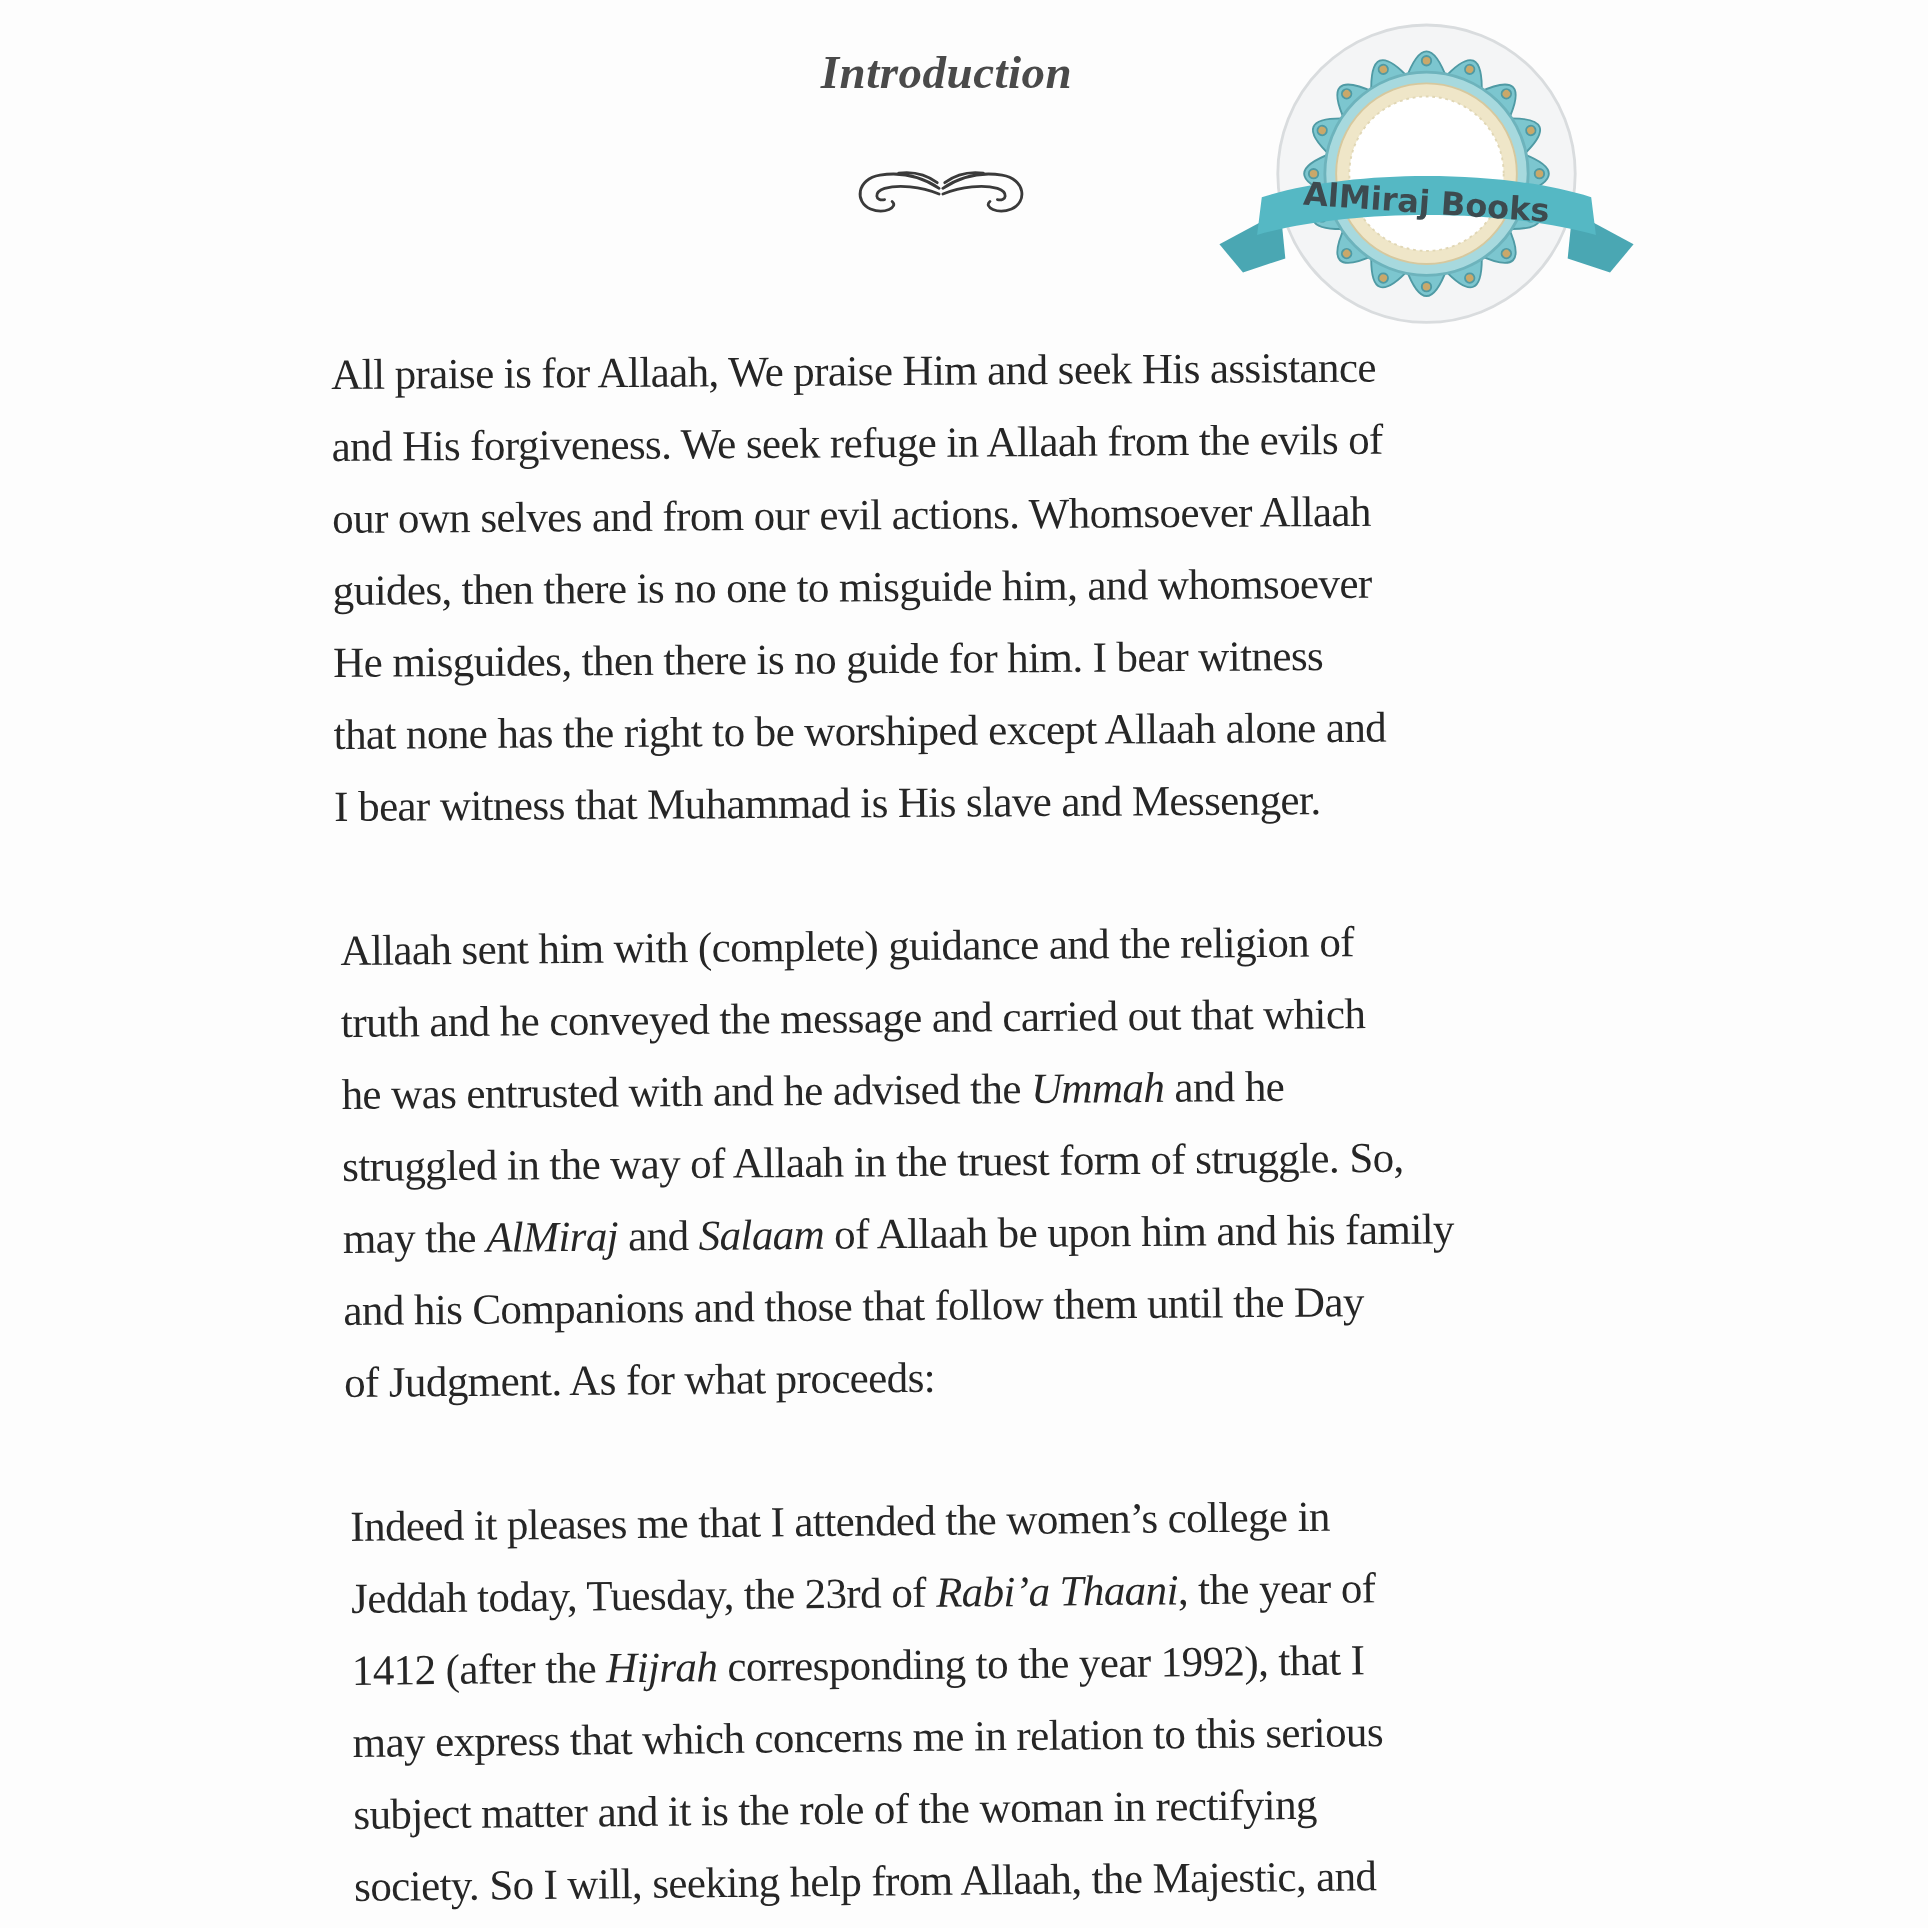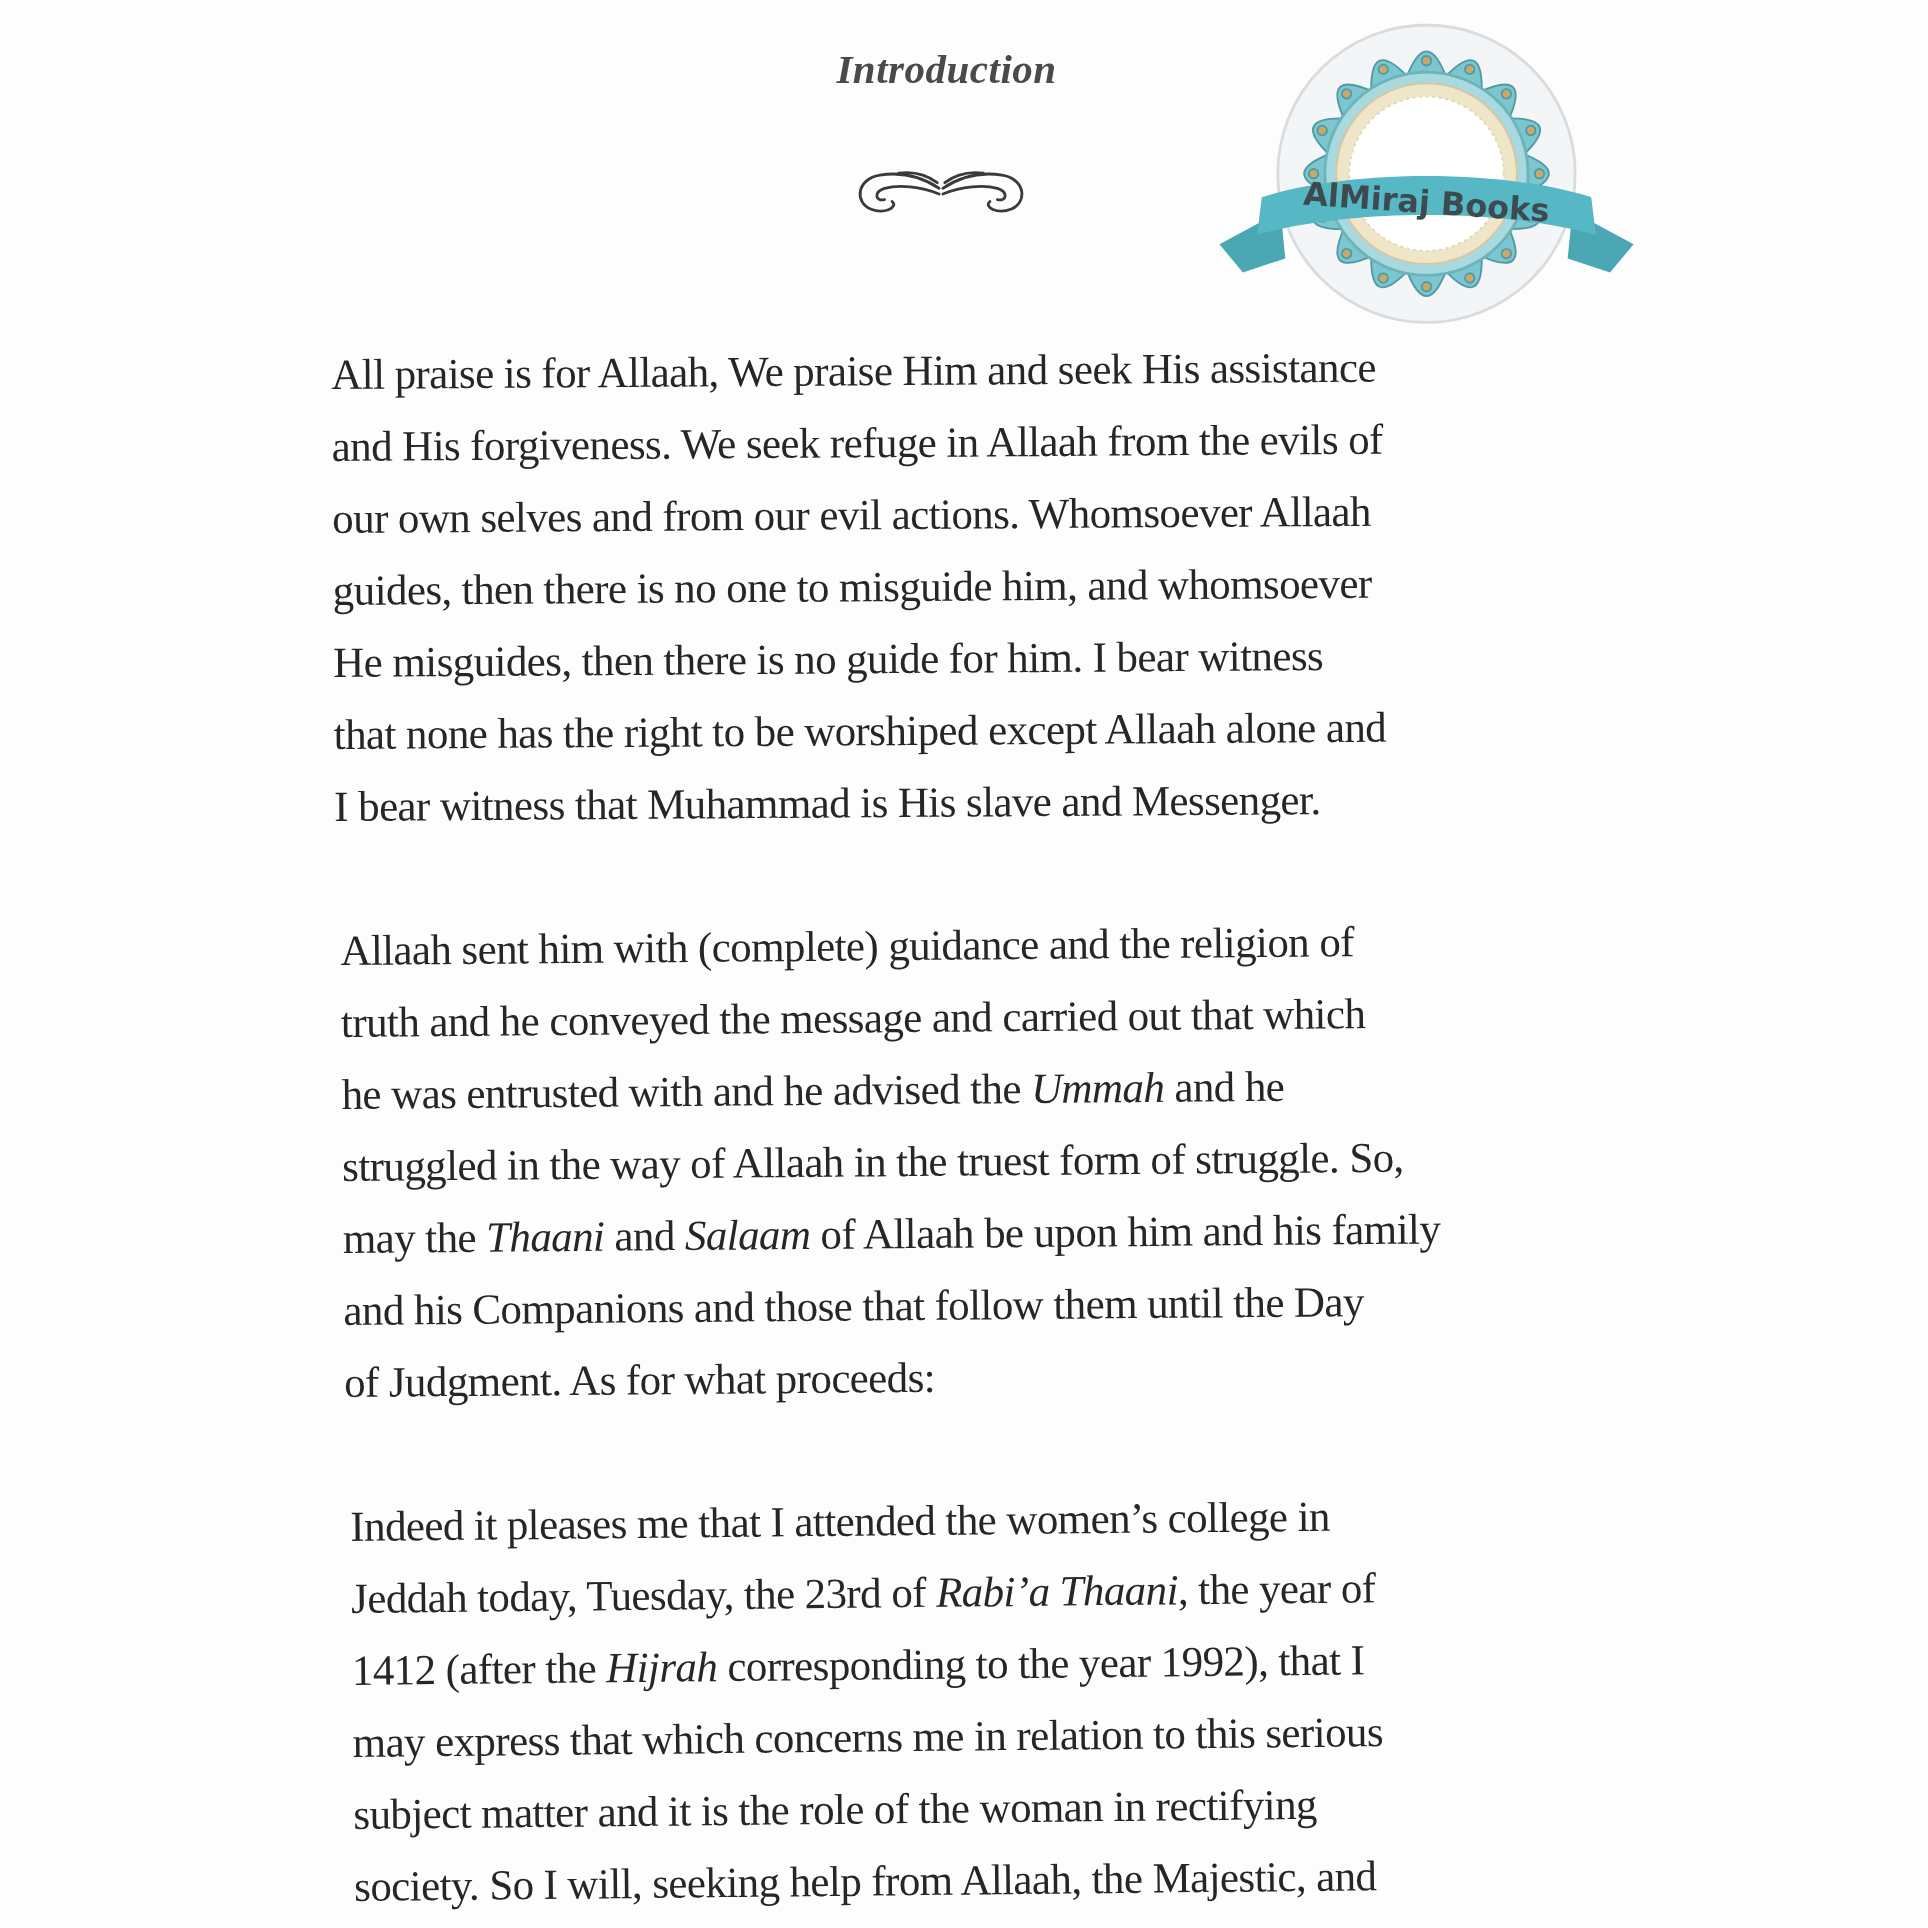--- a/index.html
+++ b/index.html
@@ -20,21 +20,21 @@
     left: 0; top: 0;
     width: 1928px; height: 1928px;
     background: #fdfdfd;
   }
   .title {
     position: absolute;
     left: 791px;
     top: 45px;
     width: 311px;
     text-align: center;
-    font-size: 41px;
+    font-size: 47px;
     font-weight: bold;
     font-style: italic;
     color: #4a4a4a;
     letter-spacing: 0.5px;
   }
   .ornament {
     position: absolute;
     left: 847px;
     top: 160px;
     width: 188px;
@@ -142,21 +142,21 @@
         <span class="line"><span>guides, then there is no one to misguide him, and whomsoever</span></span>
         <span class="line"><span>He misguides, then there is no guide for him.  I bear witness</span></span>
         <span class="line"><span>that none has the right to be worshiped except Allaah alone and</span></span>
         <span class="line"><span>I bear witness that Muhammad is His slave and Messenger.</span></span>
       </div>
       <div class="para para-2">
         <span class="line"><span>Allaah sent him with (complete) guidance and the religion of</span></span>
         <span class="line"><span>truth and he conveyed the message and carried out that which</span></span>
         <span class="line"><span>he was entrusted with and he advised the </span><em>Ummah</em><span> and he</span></span>
         <span class="line"><span>struggled in the way of Allaah in the truest form of struggle.  So,</span></span>
-        <span class="line"><span>may the </span><em>Thaani</em><span> and </span><em>Salaam</em><span> of Allaah be upon him and his family</span></span>
+        <span class="line"><span>may the </span><em>AlMiraj</em><span> and </span><em>Salaam</em><span> of Allaah be upon him and his family</span></span>
         <span class="line"><span>and his Companions and those that follow them until the Day</span></span>
         <span class="line"><span>of Judgment.  As for what proceeds:</span></span>
       </div>
       <div class="para para-3">
         <span class="line"><span>Indeed it pleases me that I attended the women’s college in</span></span>
         <span class="line"><span>Jeddah today, Tuesday, the 23rd of </span><em>Rabi’a Thaani</em><span>, the year of</span></span>
         <span class="line"><span>1412 (after the </span><em>Hijrah</em><span> corresponding to the year 1992), that I</span></span>
         <span class="line"><span>may express that which concerns me in relation to this serious</span></span>
         <span class="line"><span>subject matter and it is the role of the woman in rectifying</span></span>
         <span class="line"><span>society.  So I will, seeking help from Allaah, the Majestic, and</span></span>

